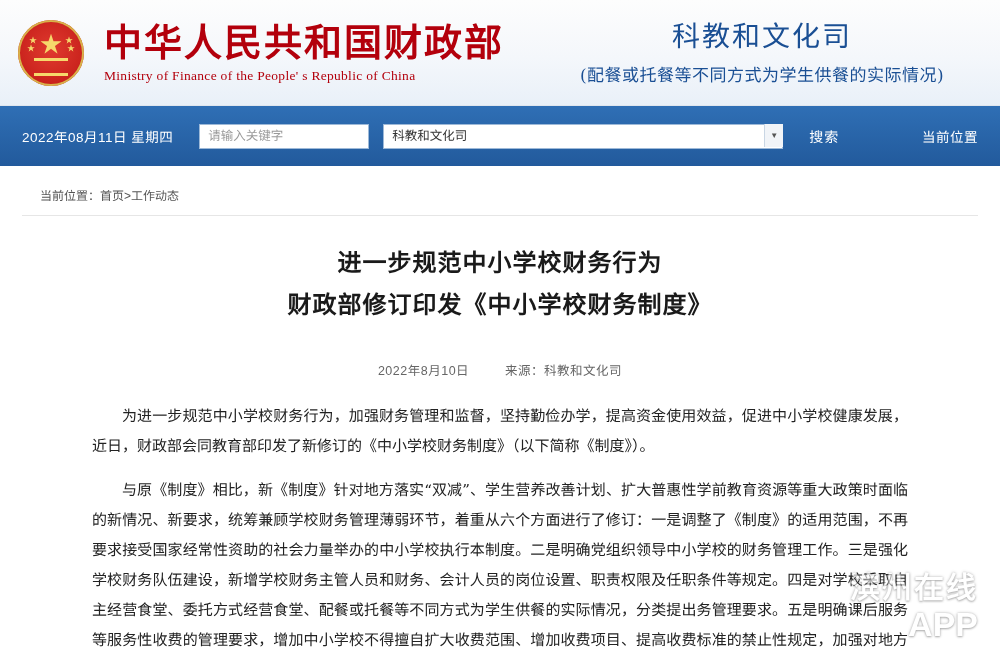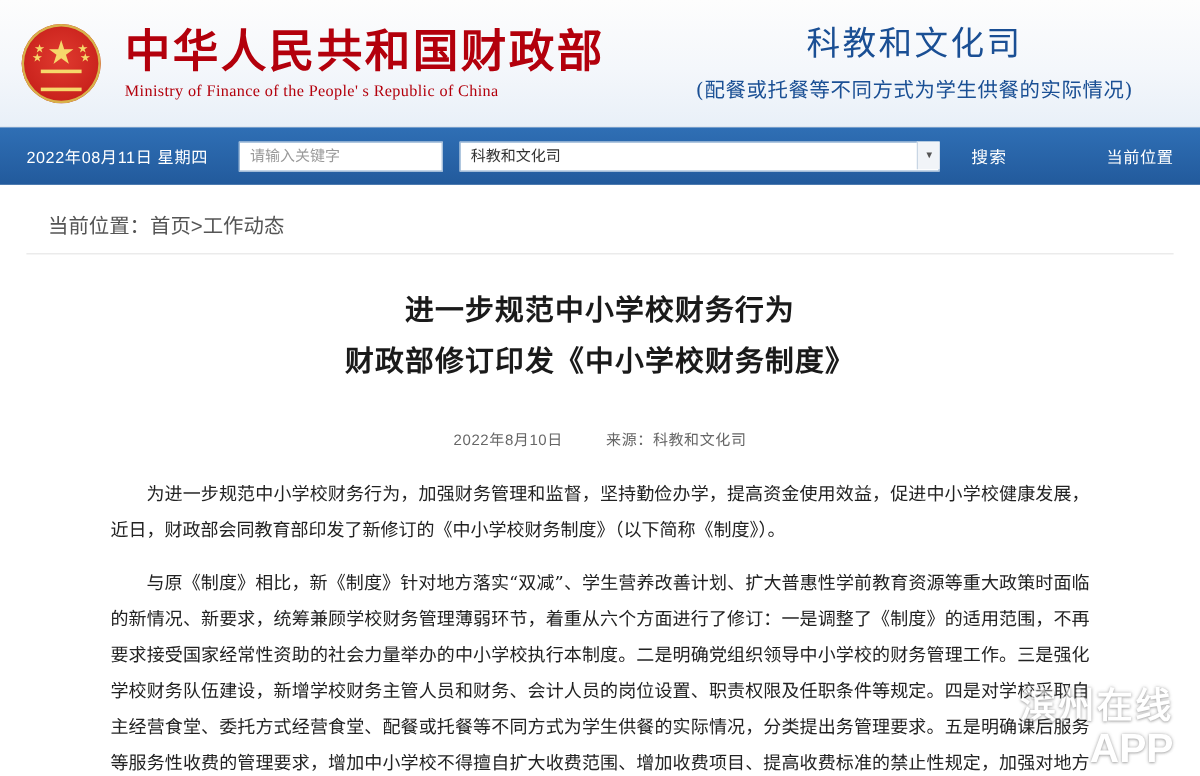--- a/index.html
+++ b/index.html
@@ -102,21 +102,21 @@
   .dept-sub {
     font-family: "DejaVu Serif", "Liberation Serif", serif;
     font-size: 17px;
     color: #1a4f94;
     letter-spacing: 0.5px;
     margin-top: 6px;
   }
 
   
   .searchbar {
-    height: 48px;
+    height: 60px;
     background: linear-gradient(to bottom, #2f6fb5 0%, #225a9c 100%);
     display: flex;
     align-items: center;
     padding: 0 22px;
     color: #ffffff;
     font-size: 13.5px;
     box-sizing: border-box;
   }
   .date-text {
     white-space: nowrap;
@@ -184,21 +184,21 @@
     letter-spacing: 0.5px;
     text-decoration: none;
   }
 
   
   .content-wrap {
     padding: 0 22px;
     box-sizing: border-box;
   }
   .breadcrumb {
-    font-size: 17px;
+    font-size: 12px;
     color: #555;
     padding: 20px 18px 12px 18px;
     border-bottom: 1px solid #e6e6e6;
   }
   .breadcrumb .crumb-label { color: #555; }
   .breadcrumb a { color: #555; text-decoration: none; }
 
   .article {
     padding: 26px 70px 0 70px;
     box-sizing: border-box;

